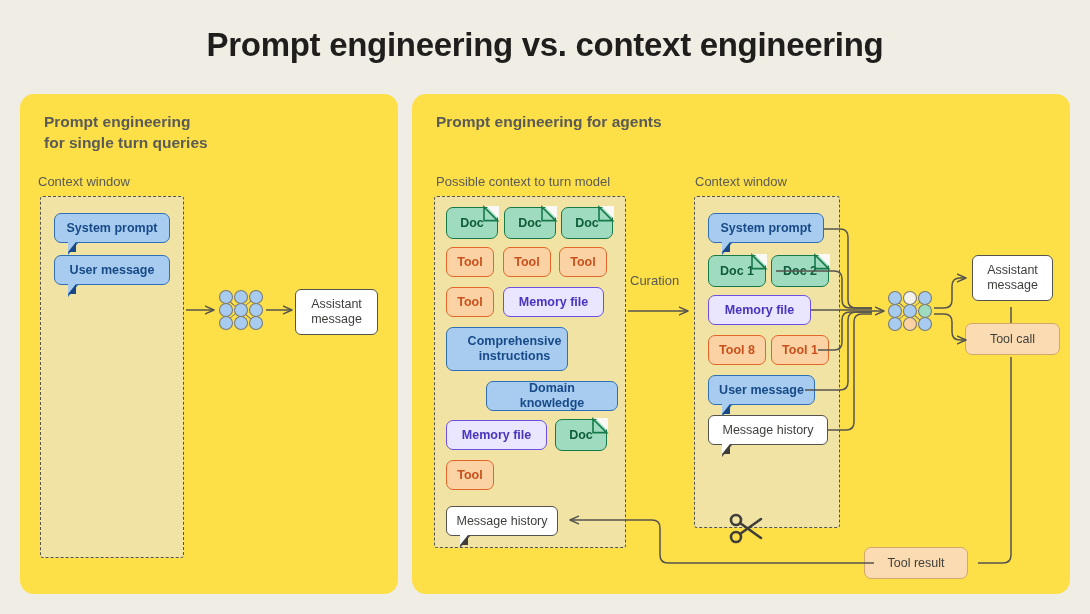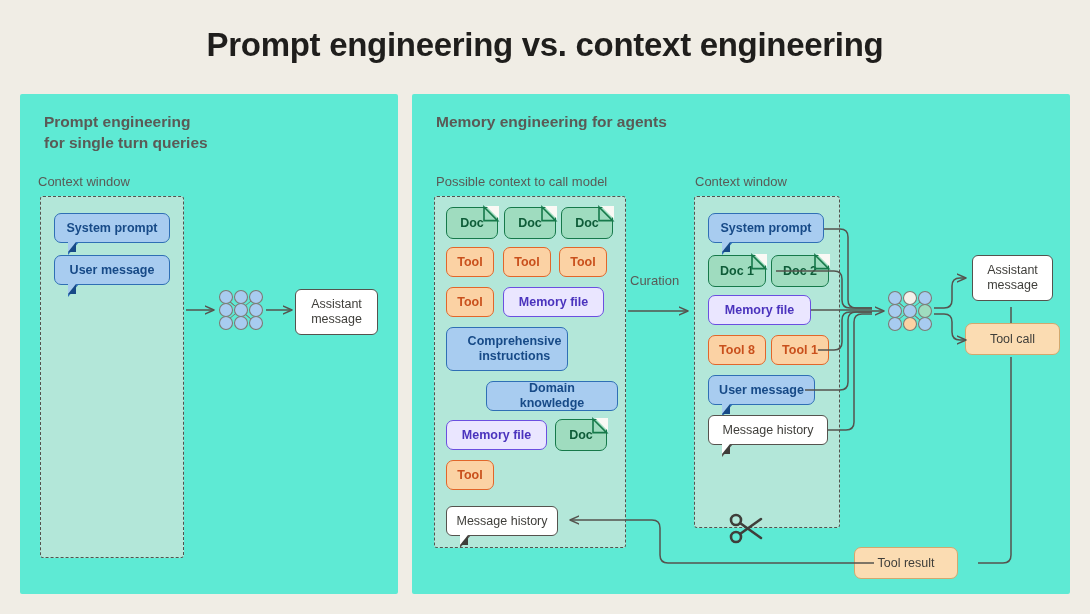--- a/index.html
+++ b/index.html
@@ -25,22 +25,22 @@
     text-align: center;
     font-size: 33px;
     font-weight: bold;
     color: #1f1e1c;
     letter-spacing: -0.3px;
   }
 
   
   .card {
     position: absolute;
-    background: #5eead4;
-    border-radius: 2px;
+    background: #fde047;
+    border-radius: 14px;
   }
   #card-left  { left: 20px;  top: 94px; width: 378px; height: 500px; }
   #card-right { left: 412px; top: 94px; width: 658px; height: 500px; }
 
   .card-title {
     position: absolute;
     left: 24px; top: 18px;
     font-size: 15.5px;
     font-weight: bold;
     color: #5a5a56;
@@ -160,23 +160,23 @@
       <span>User message</span>
     </div>
 
     <div class="chip plain" style="left:275px; top:195px; width:83px; height:46px; font-size:12.5px;">
       <span>Assistant
 message</span>
     </div>
   </div>
 
   <div class="card" id="card-right">
-    <div class="card-title">Memory engineering for agents</div>
-
-    <div class="group-label" style="left:24px; top:80px;">Possible context to call model</div>
+    <div class="card-title">Prompt engineering for agents</div>
+
+    <div class="group-label" style="left:24px; top:80px;">Possible context to turn model</div>
     <div class="group-label" style="left:283px; top:80px;">Context window</div>
 
     <div class="ctxwin" style="left:22px; top:102px; width:192px; height:352px;"></div>
     <div class="ctxwin" style="left:282px; top:102px; width:146px; height:332px;"></div>
 
     <div class="chip green doc" style="left:34px; top:113px; width:52px; height:32px;">
       <span class="fold-a"></span>
       <svg class="foldline" viewBox="0 0 16 16">
           <path d="M 1 1 L 14.6 14.6 L 1 14.6 Z" fill="none" stroke="#16794a" stroke-width="1.6"></path>
         </svg>
@@ -291,21 +291,21 @@
 
     <div class="chip plain" style="left:560px; top:161px; width:81px; height:46px;">
       <span>Assistant
 message</span>
     </div>
 
     <div class="chip" style="left:553px; top:229px; width:95px; height:32px; background:#fbdcb2; border-color:#d2a86e; color:#3f3e3a; font-weight:normal;">
       <span>Tool call</span>
     </div>
 
-    <div class="chip" style="left:442px; top:453px; width:104px; height:32px; background:#fbdcb2; border-color:#d2a86e; color:#3f3e3a; font-weight:normal;">
+    <div class="chip" style="left:452px; top:453px; width:104px; height:32px; background:#fbdcb2; border-color:#d2a86e; color:#3f3e3a; font-weight:normal;">
       <span>Tool result</span>
     </div>
   </div>
 
   <svg class="wires" viewBox="0 0 1090 614">
     <defs>
       <marker id="arr" viewBox="0 0 10 10" refX="9" refY="5" markerWidth="7" markerHeight="7" orient="auto-start-reverse">
         <path d="M 0 1 L 9 5 L 0 9" fill="none" stroke="#55534e" stroke-width="1.4" stroke-linecap="round" stroke-linejoin="round"></path>
       </marker>
     </defs>

